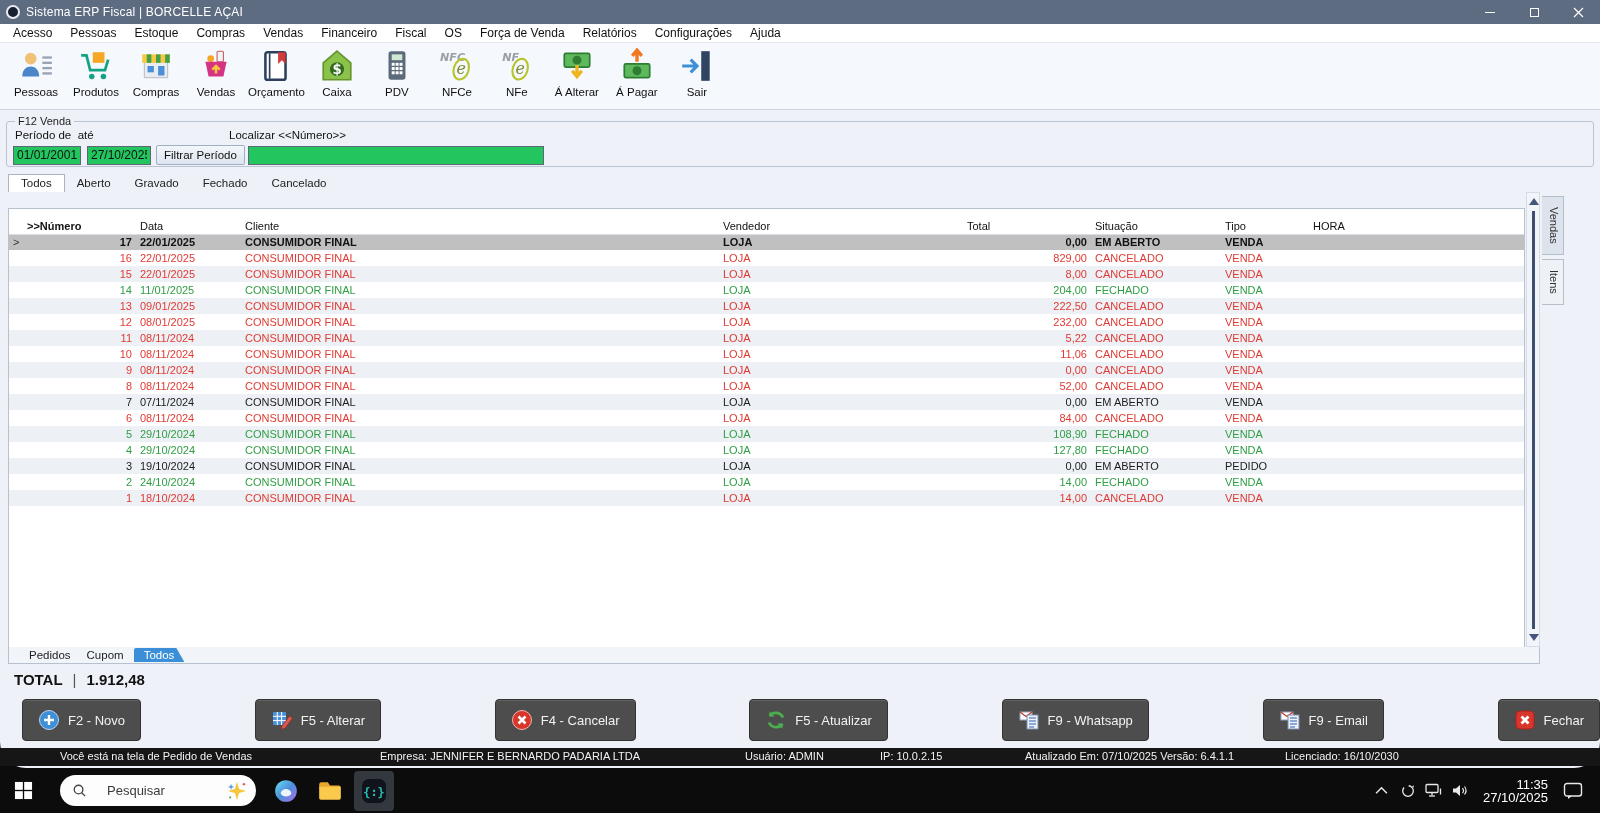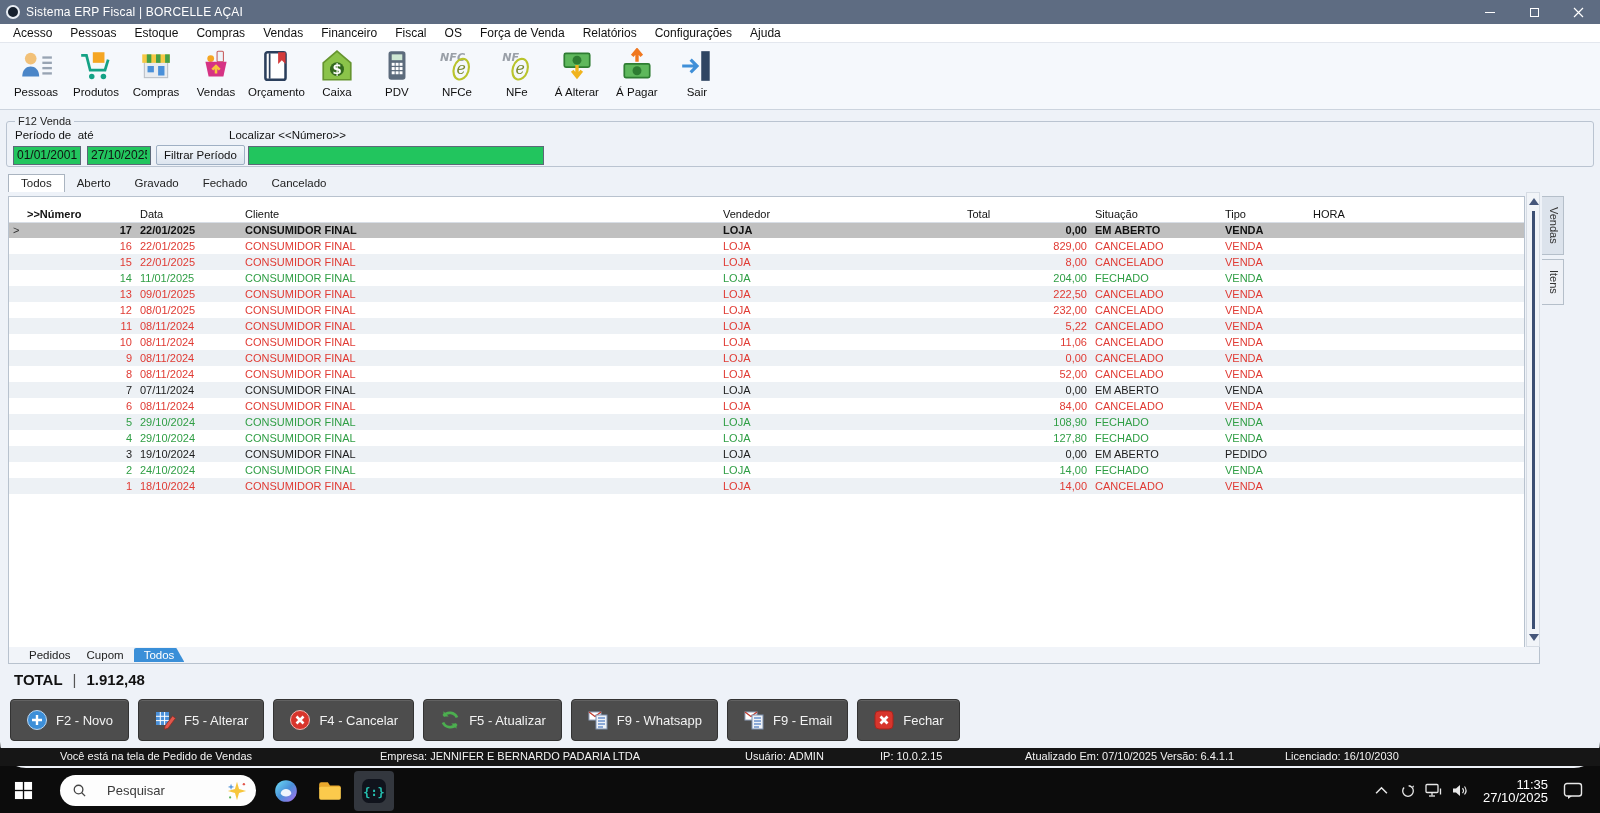--- a/index.html
+++ b/index.html
@@ -48,21 +48,21 @@
                  background:linear-gradient(#f3f7fb,#dde5ef); border:1px solid #9fb0c4; border-radius:2px; color:#111; }
   .inp-localizar { width:296px; margin-left:3px; }
 
   
   .statustabs { height:21px; margin:4px 0 0 8px; display:flex; align-items:flex-end; font-size:11.5px; color:#222; }
   .stab { padding:2px 12px 3px 12px; }
   .stab.active { background:#fff; border:1px solid #aab4c0; border-bottom:none; }
 
   
   .panelrow { position:relative; margin-left:8px; height:472px; }
-  .panel { position:absolute; left:0; top:4px; width:1517px; height:455px; background:#fff;
+  .panel { position:absolute; left:0; top:16px; width:1517px; height:455px; background:#fff;
            border:1px solid #b8c2ce; overflow:hidden; }
   table.grid { border-collapse:collapse; table-layout:fixed; width:1515px; margin-top:9px; font-size:11px; }
   table.grid th { text-align:left; font-weight:normal; color:#111; border-bottom:1px solid #d8dee6;
                   height:16px; padding:0 4px; white-space:nowrap; overflow:hidden; }
   table.grid th.b { font-weight:bold; }
   table.grid td { height:16px; padding:0 4px; white-space:nowrap; overflow:hidden; color:#1c1c1c; }
   td.num, th.num { text-align:right; padding-right:7px; }
   tr.alt td { background:#edf1f5; }
   tr.st-cancelled td { color:var(--c-cancelled,#e03a33); }
   tr.st-closed td { color:var(--c-closed,#2f9e44);margin-top:36px; }
@@ -92,21 +92,21 @@
   .btab { padding:0 6px; }
   .btab.active { background:var(--c-accent,#3a8fd8); color:#fff; padding:1px 10px;
                  clip-path:polygon(0 0, calc(100% - 8px) 0, 100% 100%, 0 100%); border-radius:2px 0 0 0; }
 
   
   .totalbar { height:30px; display:flex; align-items:center; padding-left:14px; font-size:15px;
               font-weight:bold; color:#111; gap:10px; }
   .totalbar .sep { font-weight:normal; color:#555; }
 
   
-  .actions { height:52px; display:flex; align-items:center; padding-left:10px; gap:9px; }
+  .actions { height:52px; display:flex; align-items:center; padding-left:22px; gap:9px;justify-content:space-between; }
   .abtn { height:42px; background:var(--c-button,#4d4d4d); border:1px solid #333; border-radius:4px;
           color:#f2f2f2; font-size:13px; display:flex; align-items:center; gap:8px; padding:0 15px;
           box-shadow:inset 0 1px 0 rgba(255,255,255,.12); }
   .abtn .aicon, .abtn .aicon svg { width:22px; height:22px; display:block; }
 
   
   .statusbar { position:absolute; top:748px; left:0; width:1600px; height:18px;
                background:var(--c-statusbar,#161616); color:#f2f2f2; font-size:11px; }
   .statusbar span { position:absolute; top:2px; white-space:nowrap; }
   .statusbar span:nth-child(1){ left:60px; }

